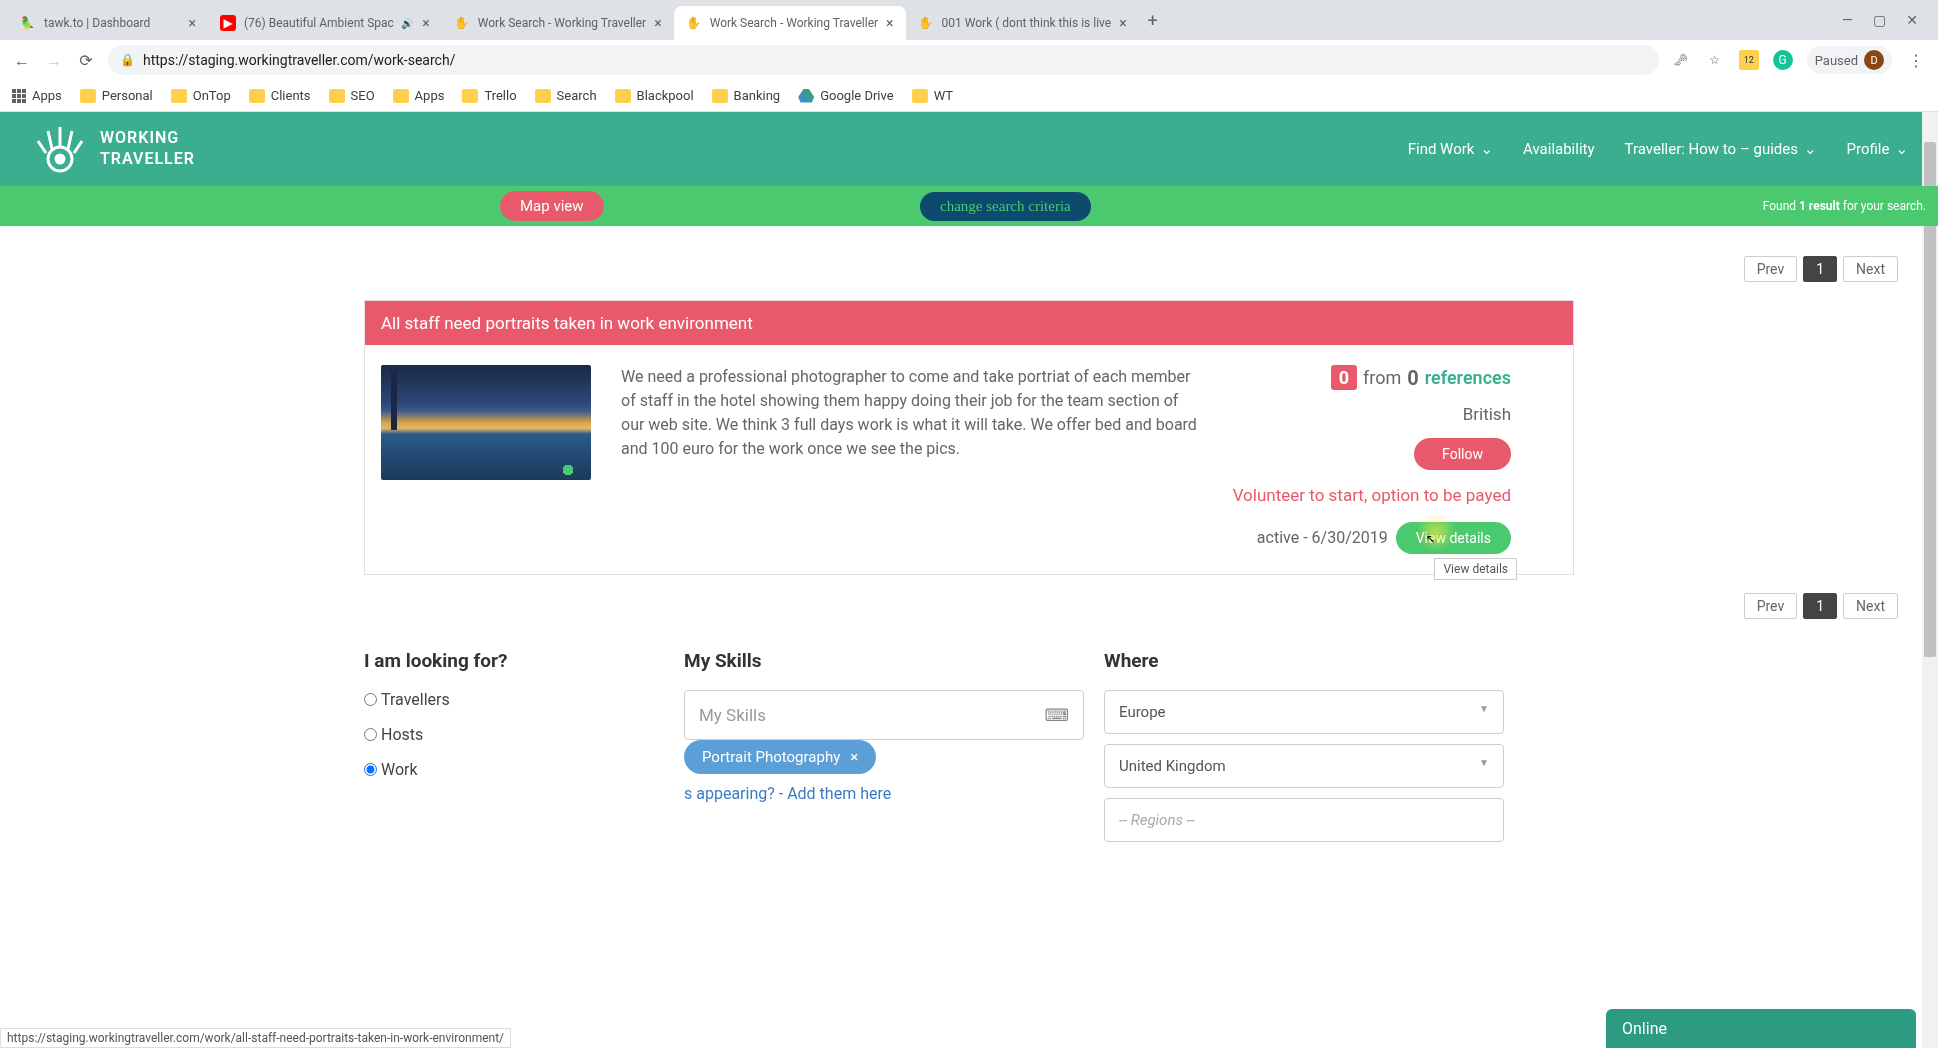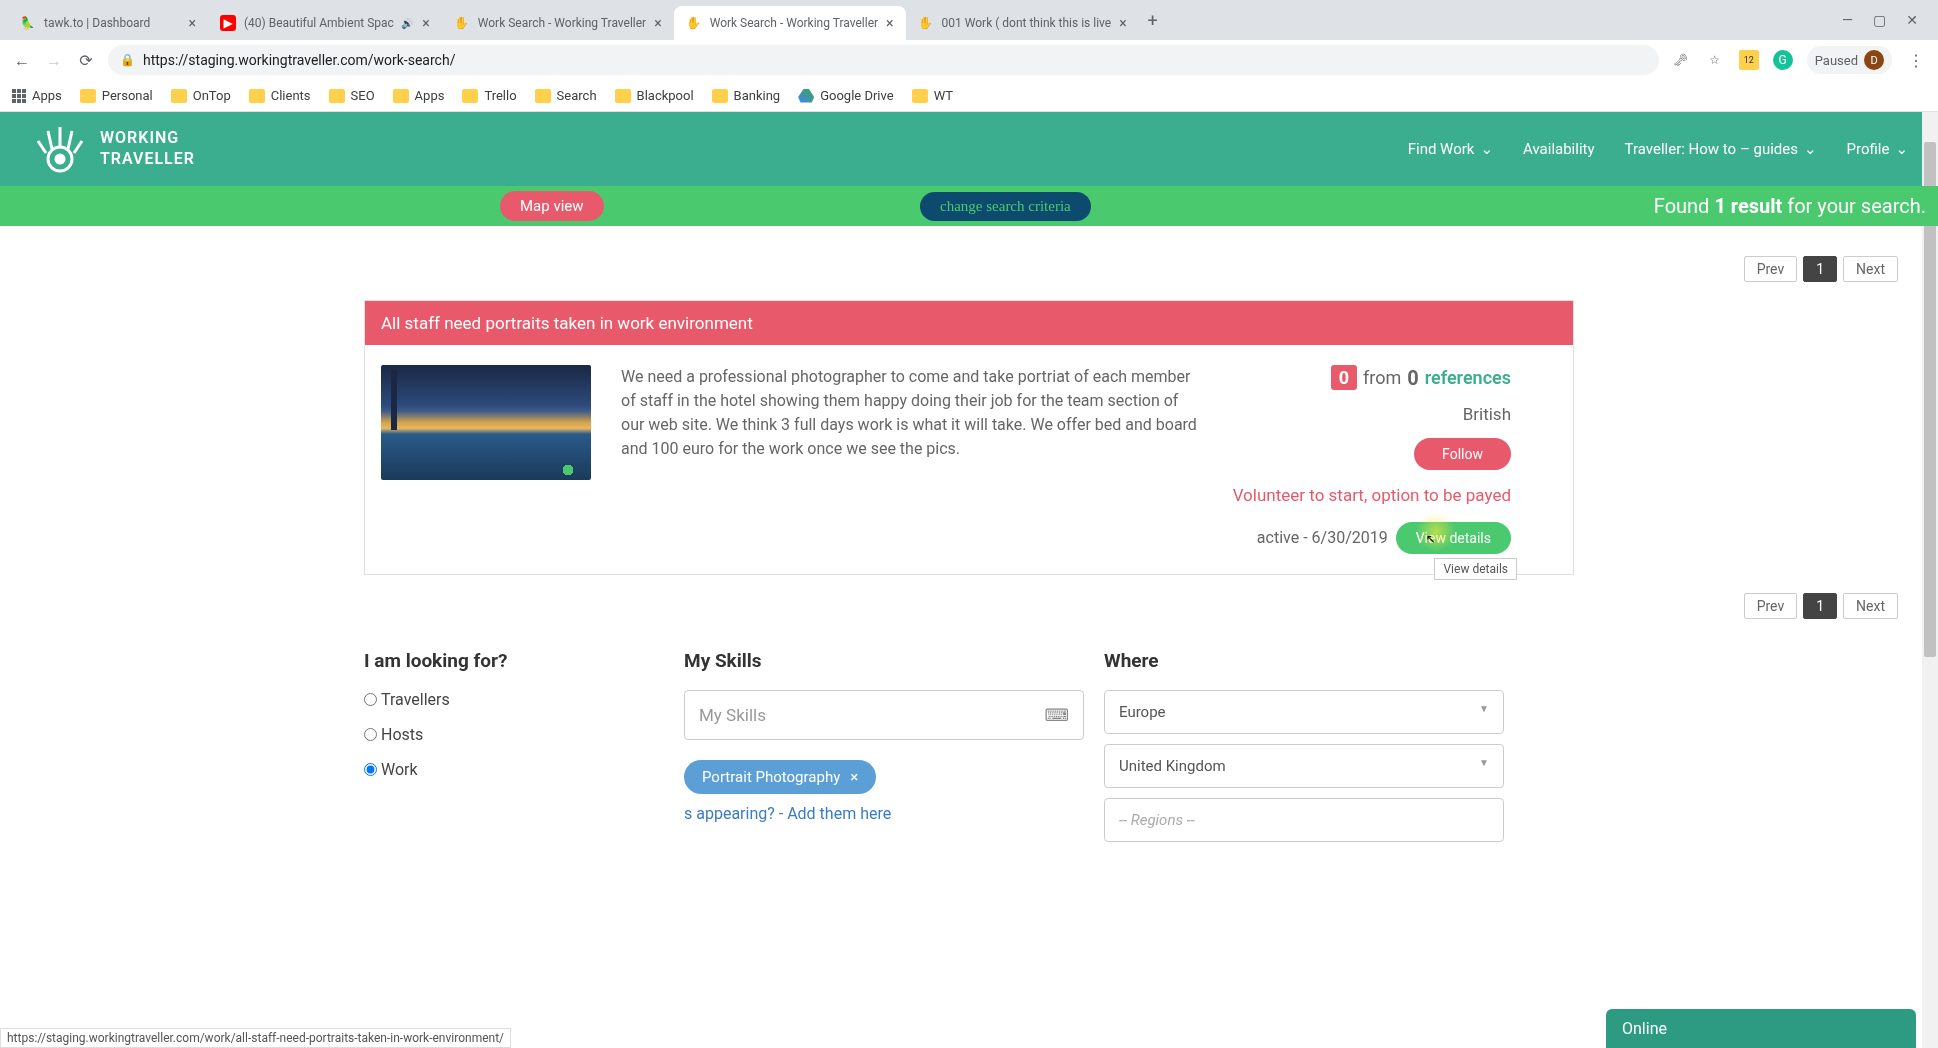--- a/index.html
+++ b/index.html
@@ -44,21 +44,21 @@
 .header-nav { background: #3aae8f; height: 74px; display: flex; align-items: center; padding: 0 30px; color: #fff; }
 .logo-wrap { display: flex; align-items: center; gap: 10px; }
 .logo-svg { width: 60px; height: 60px; }
 .logo-text { display: flex; flex-direction: column; font-size: 16px; letter-spacing: 1px; font-weight: 600; line-height: 1.3; }
 .nav-items { margin-left: auto; display: flex; gap: 30px; font-size: 15px; }
 .nav-item { display: flex; align-items: center; gap: 6px; cursor: pointer; }
 
 .action-bar { background: #4bc96f; height: 40px; display: flex; align-items: center; padding: 0 12px; color: #fff; font-size: 16px; position: relative; }
 .map-btn { background: #e85a6b; color: #fff; border-radius: 18px; padding: 6px 20px; font-size: 15px; cursor: pointer; position: absolute; left: 500px; }
 .search-criteria-btn { background: #0c4a6e; color: #4bc96f; border-radius: 18px; padding: 6px 20px; font-size: 15px; cursor: pointer; position: absolute; left: 920px; font-family: Liberation Serif, serif; }
-.found-text { margin-left: auto; font-size: 20px; }
+.found-text { margin-left: auto; font-size: 12px; }
 .found-text .bold { font-weight: 700; }
 
 .content-area { padding: 30px 12px 20px; }
 .pagination { display: flex; justify-content: flex-end; gap: 6px; padding-right: 28px; margin-bottom: 18px; }
 .page-btn { border: 1px solid #ccc; background: #fff; padding: 4px 12px; font-size: 14px; color: #666; cursor: pointer; border-radius: 2px; }
 .page-btn.dark { background: #444; color: #fff; border-color: #444; }
 
 .job-card { margin: 0 auto; max-width: 1210px; border: 1px solid #e0e0e0; }
 .job-title-bar { background: #e85a6b; color: #fff; padding: 12px 16px; font-size: 17px; }
 .job-body { display: flex; padding: 20px 16px; gap: 30px; }
@@ -78,21 +78,21 @@
 .view-details-btn { background: #4bc96f; color: #fff; border-radius: 18px; padding: 8px 20px; font-size: 14px; cursor: pointer; border: none; position: relative; }
 .highlight-circle { position: absolute; width: 40px; height: 40px; background: radial-gradient(circle, rgba(255,235,59,0.6) 0%, transparent 70%); border-radius: 50%; top: -10px; left: 20px; pointer-events: none; }
 .cursor-arrow { position: absolute; top: 10px; left: 30px; font-size: 12px; color: #000; pointer-events: none; }
 .tooltip { position: absolute; top: 36px; right: -6px; background: #fff; border: 1px solid #ccc; padding: 3px 8px; font-size: 12px; color: #555; white-space: nowrap; }
 
 .search-form { max-width: 1210px; margin: 30px auto 0; display: grid; grid-template-columns: 300px 400px 400px; gap: 20px; }
 .form-section h3 { font-size: 19px; color: #333; font-weight: 700; margin-bottom: 18px; }
 .radio-row { display: flex; gap: 16px; font-size: 16px; color: #444; flex-direction: column; }
 .radio-row label { display: flex; align-items: center; gap: 4px; cursor: pointer; }
 .skills-input { width: 100%; border: 1px solid #ccc; border-radius: 4px; padding: 14px 14px; font-size: 17px; color: #999; display: flex; justify-content: space-between; align-items: center; }
-.skill-chip { display: inline-flex; align-items: center; gap: 10px; background: #5b9fd6; color: #fff; border-radius: 18px; padding: 8px 18px; margin-top: 20px; font-size: 15px; text-align: center; }
+.skill-chip { display: inline-flex; align-items: center; gap: 10px; background: #5b9fd6; color: #fff; border-radius: 18px; padding: 8px 18px; margin-top: 0; font-size: 15px; text-align: center; }
 .skill-chip .x { cursor: pointer; }
 .add-skills-link { color: #3a7cc4; font-size: 16px; margin-top: 10px; display: block; }
 .select-box { width: 100%; border: 1px solid #ccc; border-radius: 4px; padding: 12px 14px; font-size: 15px; color: #555; display: flex; justify-content: space-between; margin-bottom: 10px; cursor: pointer; }
 .select-box .caret { color: #999; font-size: 10px; }
 .select-box.faded { color: #aaa; font-style: italic; }
 
 .chat-widget { position: fixed; bottom: 0; right: 22px; width: 310px; background: #2d9b82; color: #fff; padding: 10px 16px; border-radius: 6px 6px 0 0; font-size: 16px; display: flex; align-items: center; gap: 8px; }
 
 .status-bar { position: fixed; bottom: 0; left: 0; background: #fff; border: 1px solid #ddd; padding: 2px 6px; font-size: 12px; color: #555; }
 </style>
@@ -101,21 +101,21 @@
 
 <div class="browser-chrome">
   <div class="tab-bar">
     <div class="tab">
       <span class="tab-favicon">🦜</span>
       <span class="tab-title">tawk.to | Dashboard</span>
       <span class="tab-close">×</span>
     </div>
     <div class="tab">
       <span class="tab-favicon" style="background:#f00;color:#fff;border-radius:3px;">▶</span>
-      <span class="tab-title">(40) Beautiful Ambient Spac</span>
+      <span class="tab-title">(76) Beautiful Ambient Spac</span>
       <span class="tab-audio">🔊</span>
       <span class="tab-close">×</span>
     </div>
     <div class="tab">
       <span class="tab-favicon" style="color:#e85a6b;">✋</span>
       <span class="tab-title">Work Search - Working Traveller</span>
       <span class="tab-close">×</span>
     </div>
     <div class="tab active">
       <span class="tab-favicon" style="color:#e85a6b;">✋</span>

